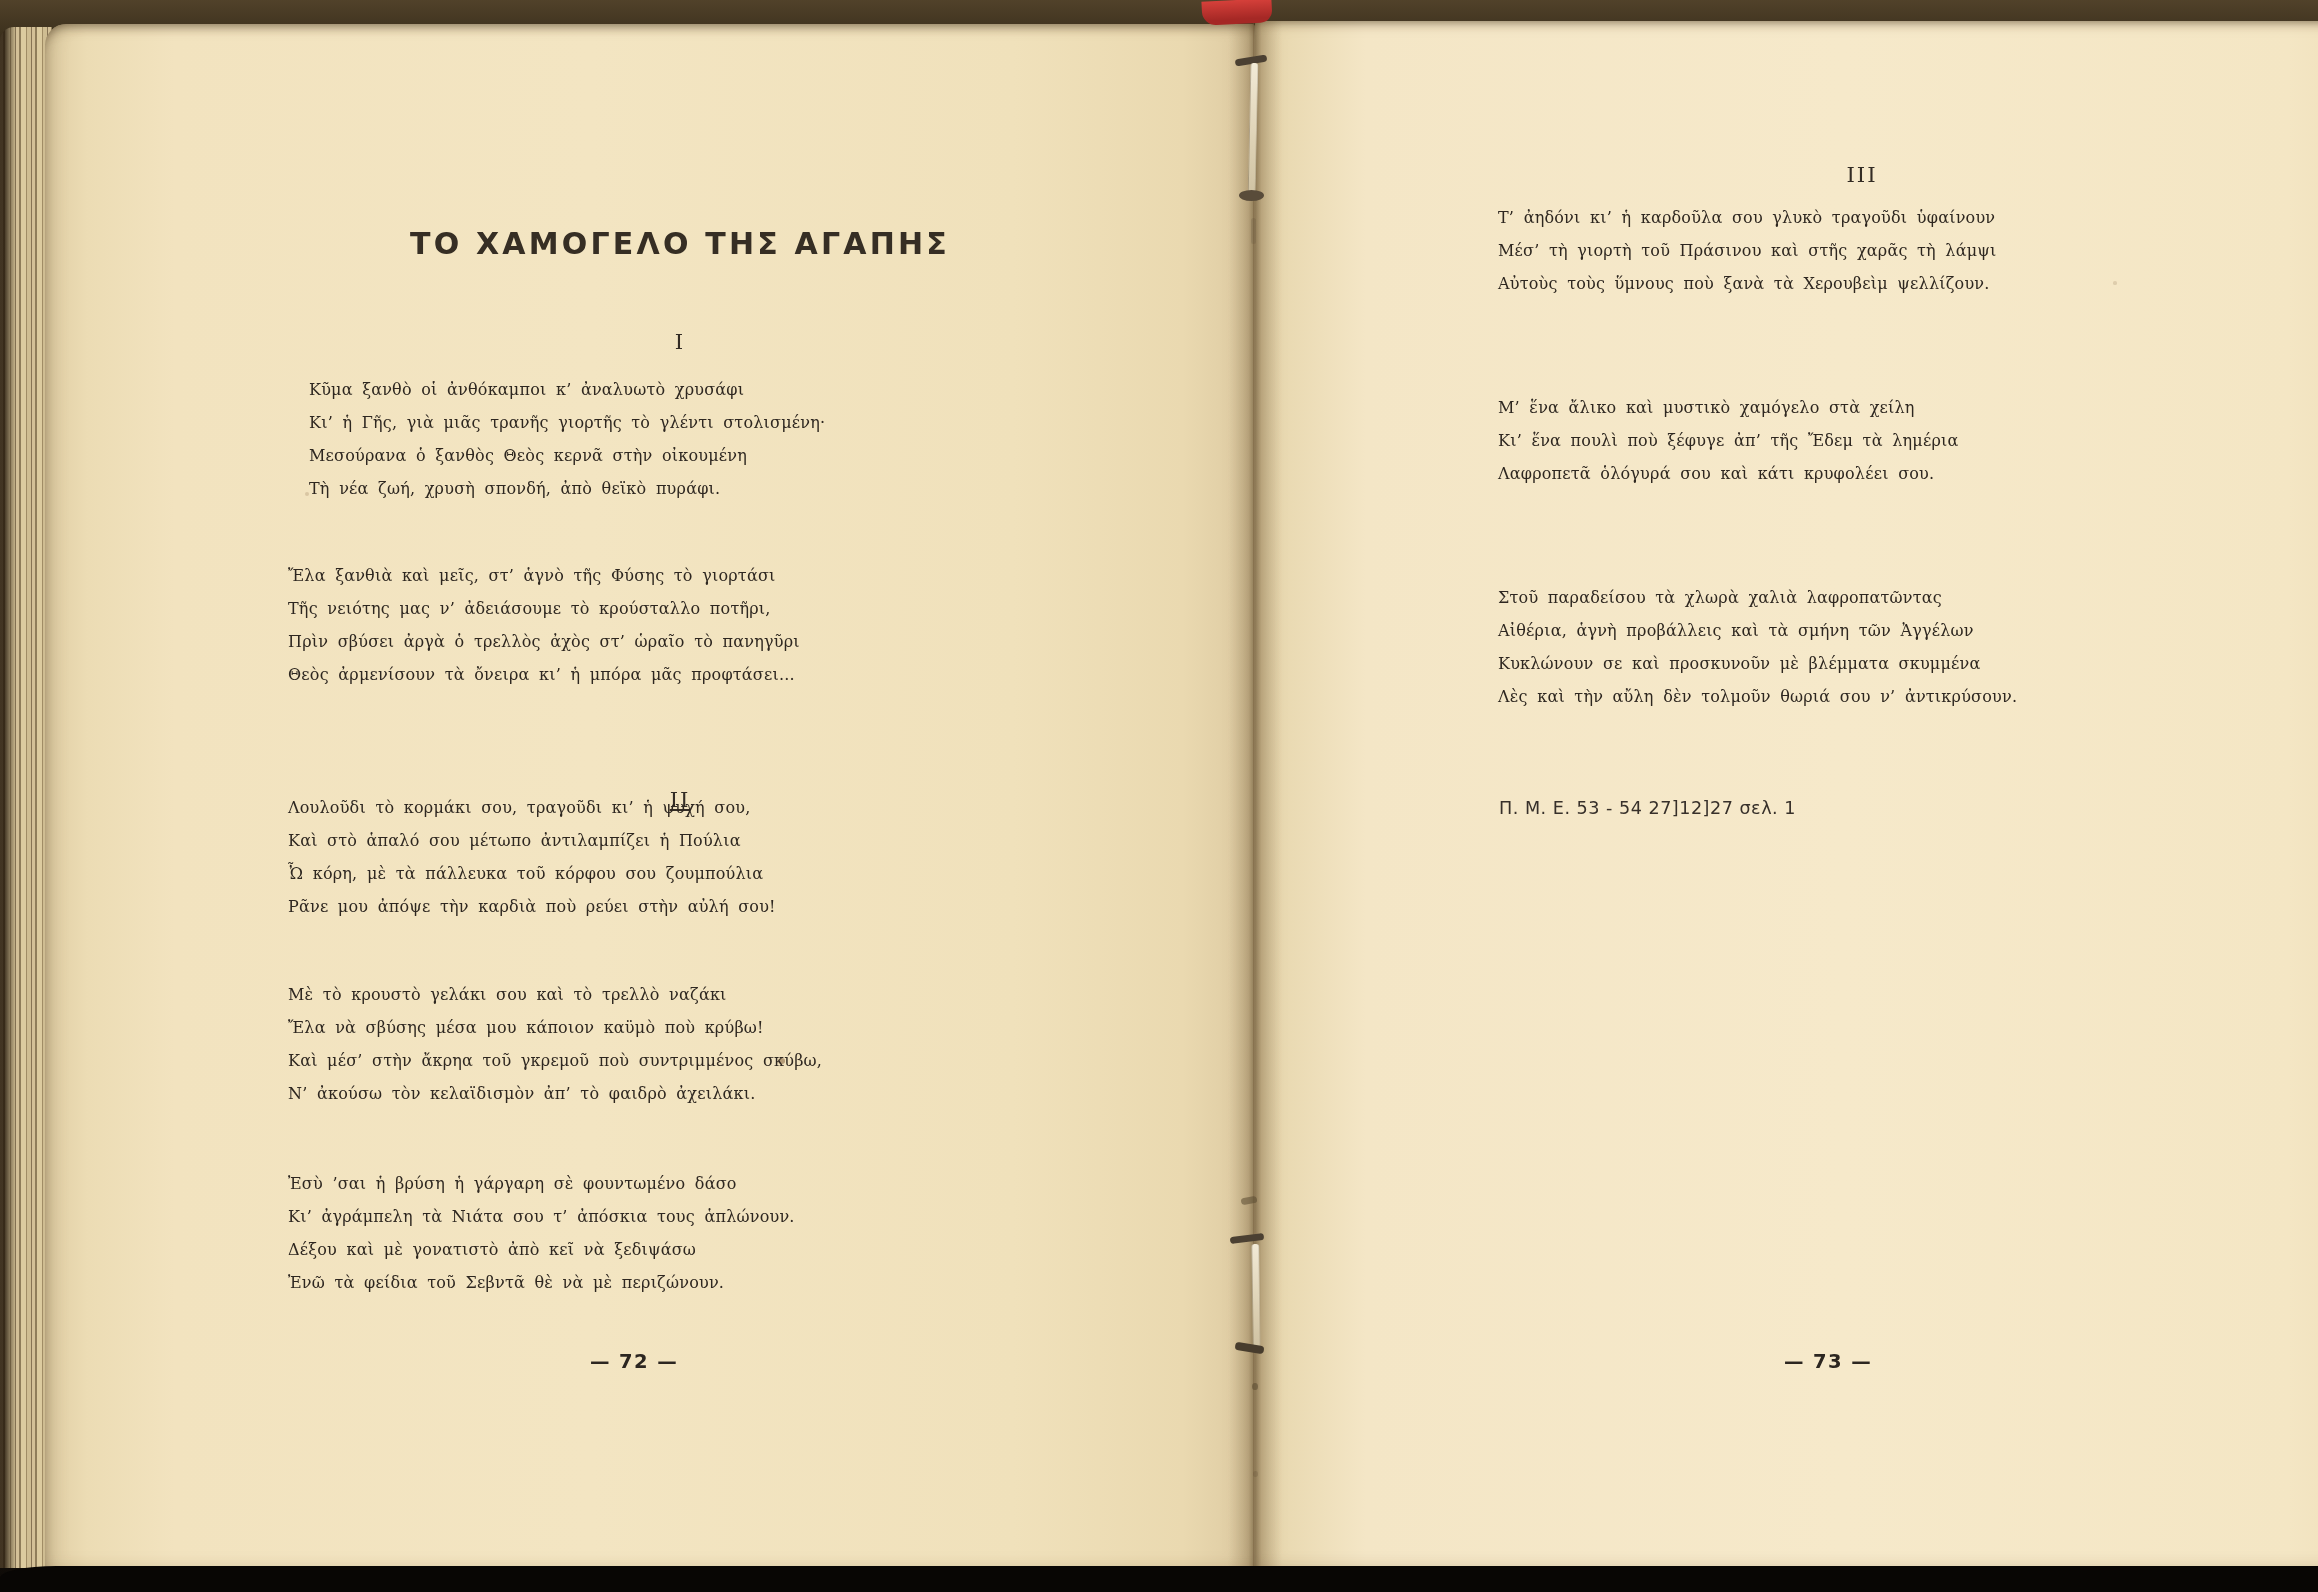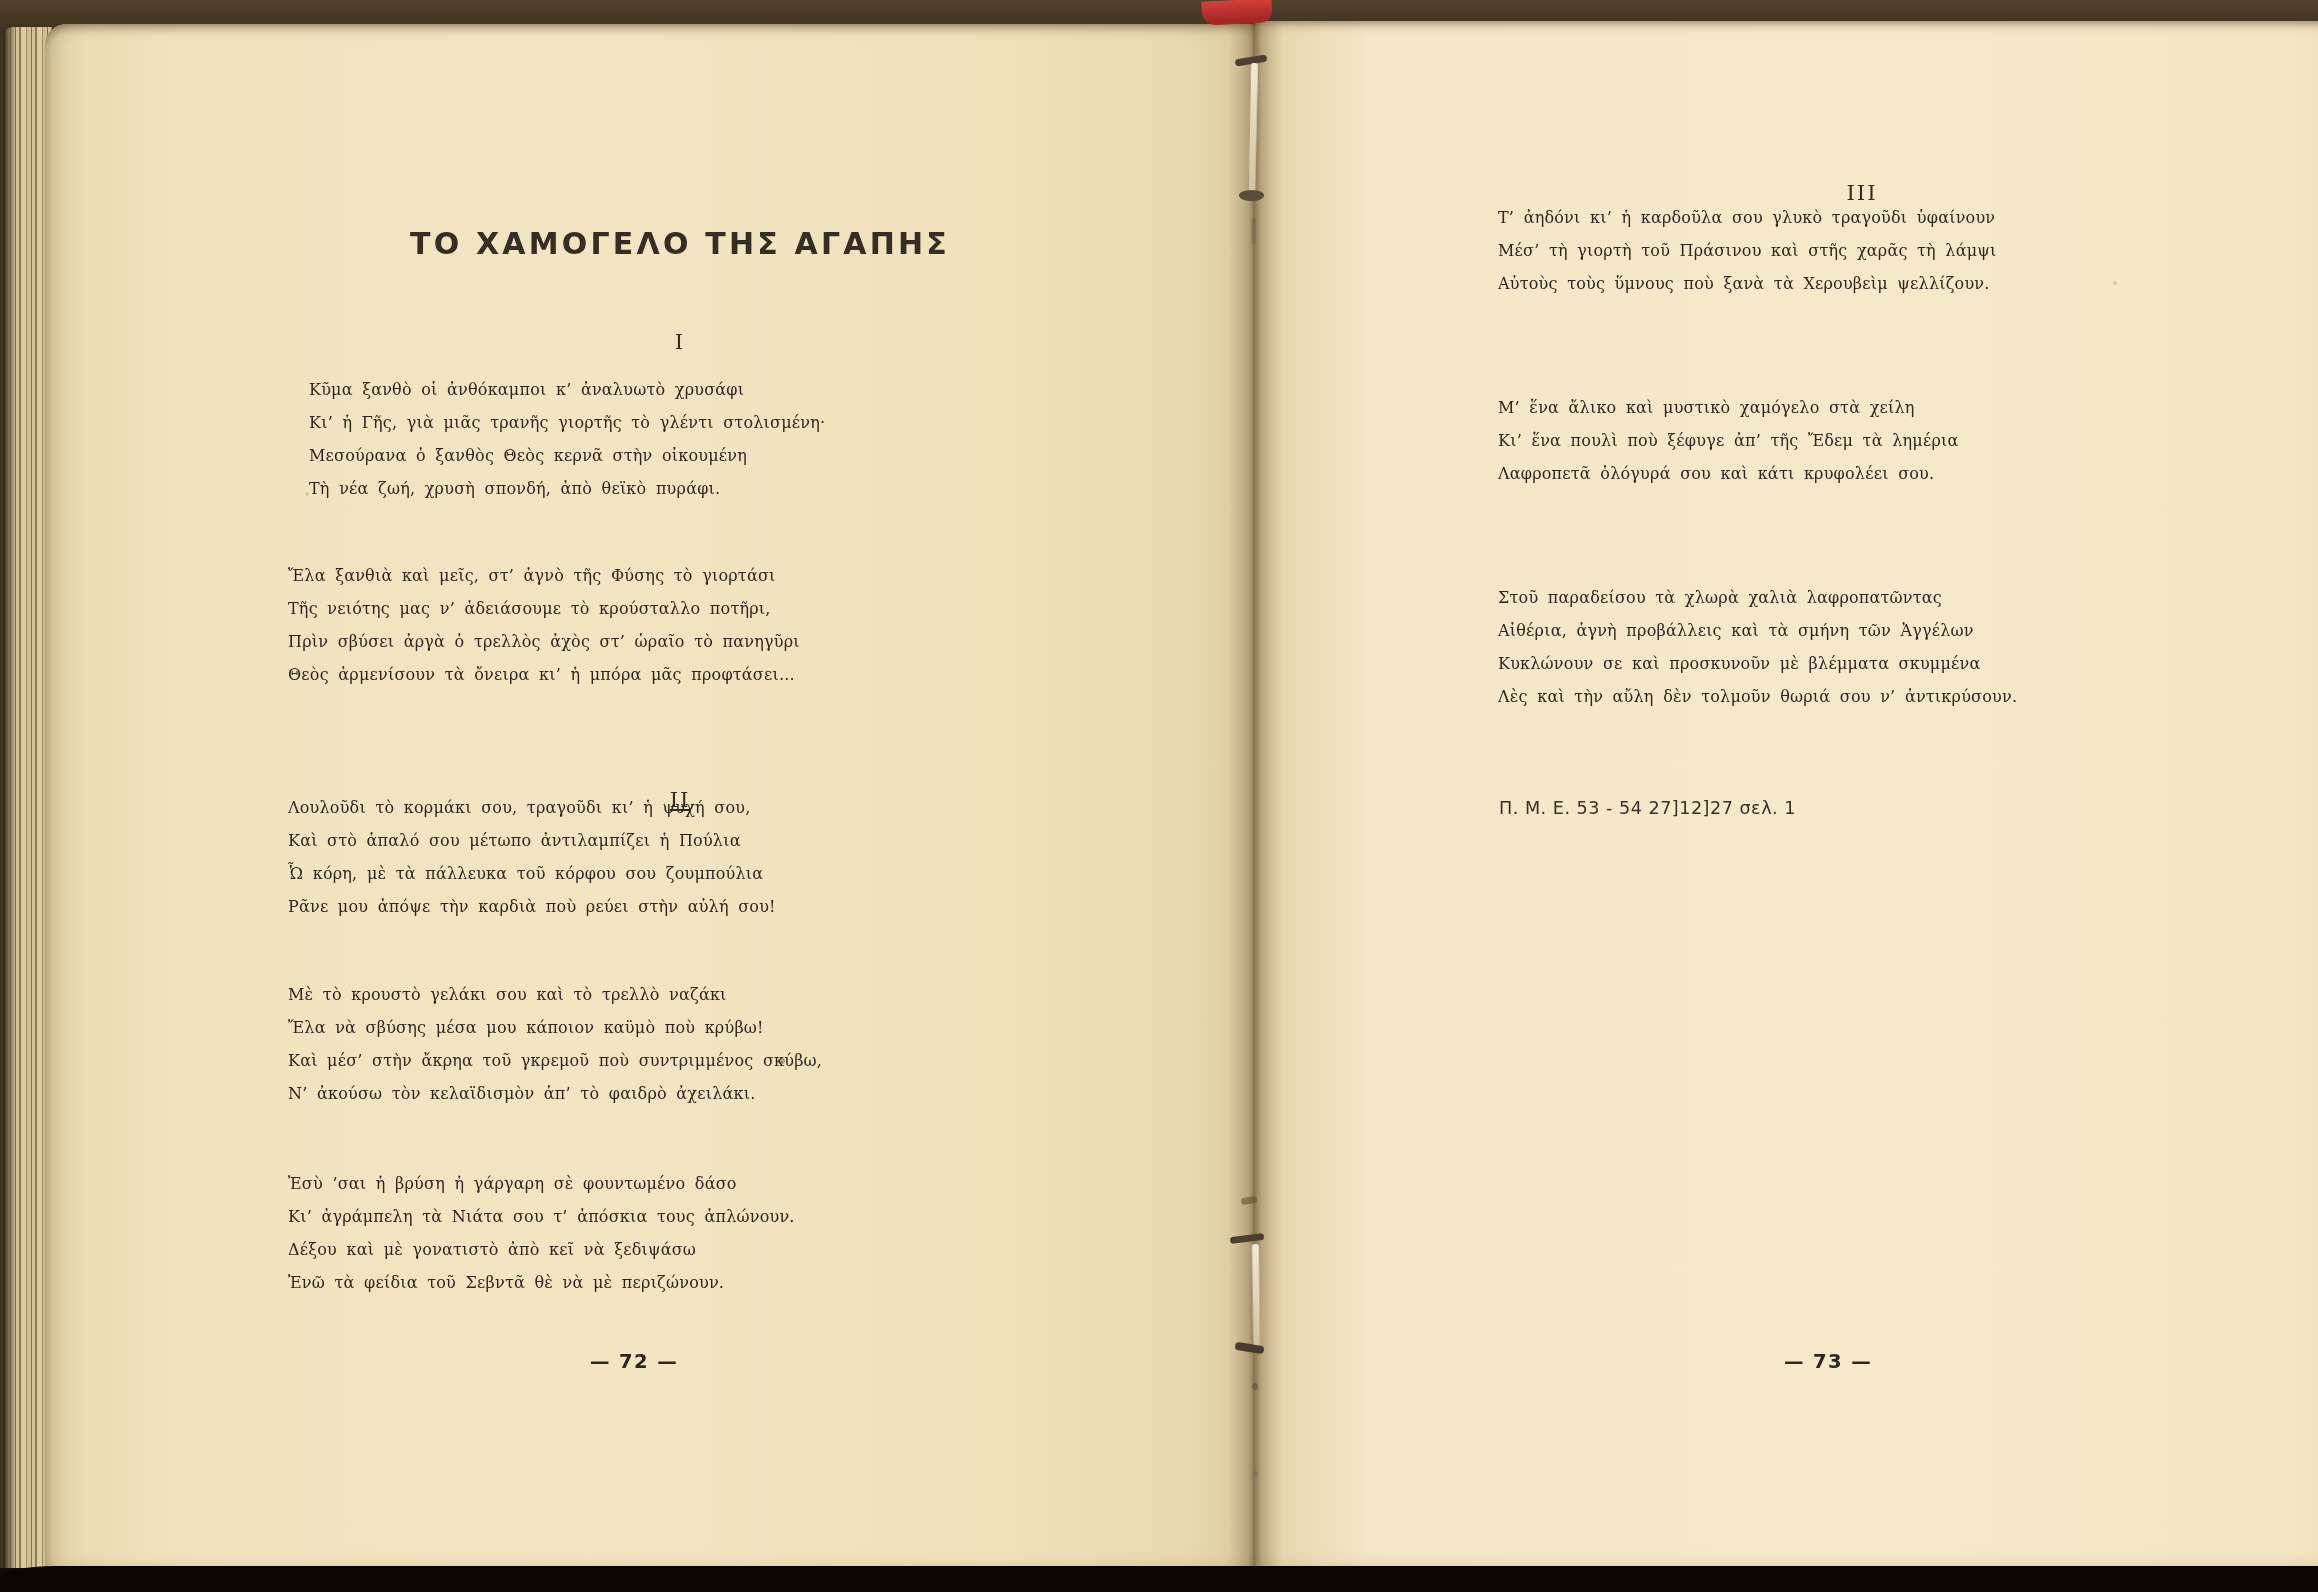--- a/index.html
+++ b/index.html
@@ -191,21 +191,21 @@
 
 <div class="stanza left-col" style="top:1167px;">
   <div class="poem-line">Ἐσὺ ’σαι ἡ βρύση ἡ γάργαρη σὲ φουντωμένο δάσο</div>
   <div class="poem-line">Κι’ ἀγράμπελη τὰ Νιάτα σου τ’ ἀπόσκια τους ἁπλώνουν.</div>
   <div class="poem-line">Δέξου καὶ μὲ γονατιστὸ ἀπὸ κεῖ νὰ ξεδιψάσω</div>
   <div class="poem-line">Ἐνῶ τὰ φείδια τοῦ Σεβντᾶ θὲ νὰ μὲ περιζώνουν.</div>
 </div>
 
 <div class="page-number pn-left">— 72 —</div>
 
-<div class="section-heading right-col" style="top:158px;margin-top:18px;">III</div>
+<div class="section-heading right-col" style="top:158px;">III</div>
 
 <div class="stanza right-col" style="top:201px;">
   <div class="poem-line">Τ’ ἀηδόνι κι’ ἡ καρδοῦλα σου γλυκὸ τραγοῦδι ὑφαίνουν</div>
   <div class="poem-line">Μέσ’ τὴ γιορτὴ τοῦ Πράσινου καὶ στῆς χαρᾶς τὴ λάμψι</div>
   <div class="poem-line">Αὐτοὺς τοὺς ὕμνους ποὺ ξανὰ τὰ Χερουβεὶμ ψελλίζουν.</div>
 </div>
 
 <div class="stanza right-col" style="top:391px;">
   <div class="poem-line">Μ’ ἕνα ἄλικο καὶ μυστικὸ χαμόγελο στὰ χείλη</div>
   <div class="poem-line">Κι’ ἕνα πουλὶ ποὺ ξέφυγε ἀπ’ τῆς Ἔδεμ τὰ λημέρια</div>

